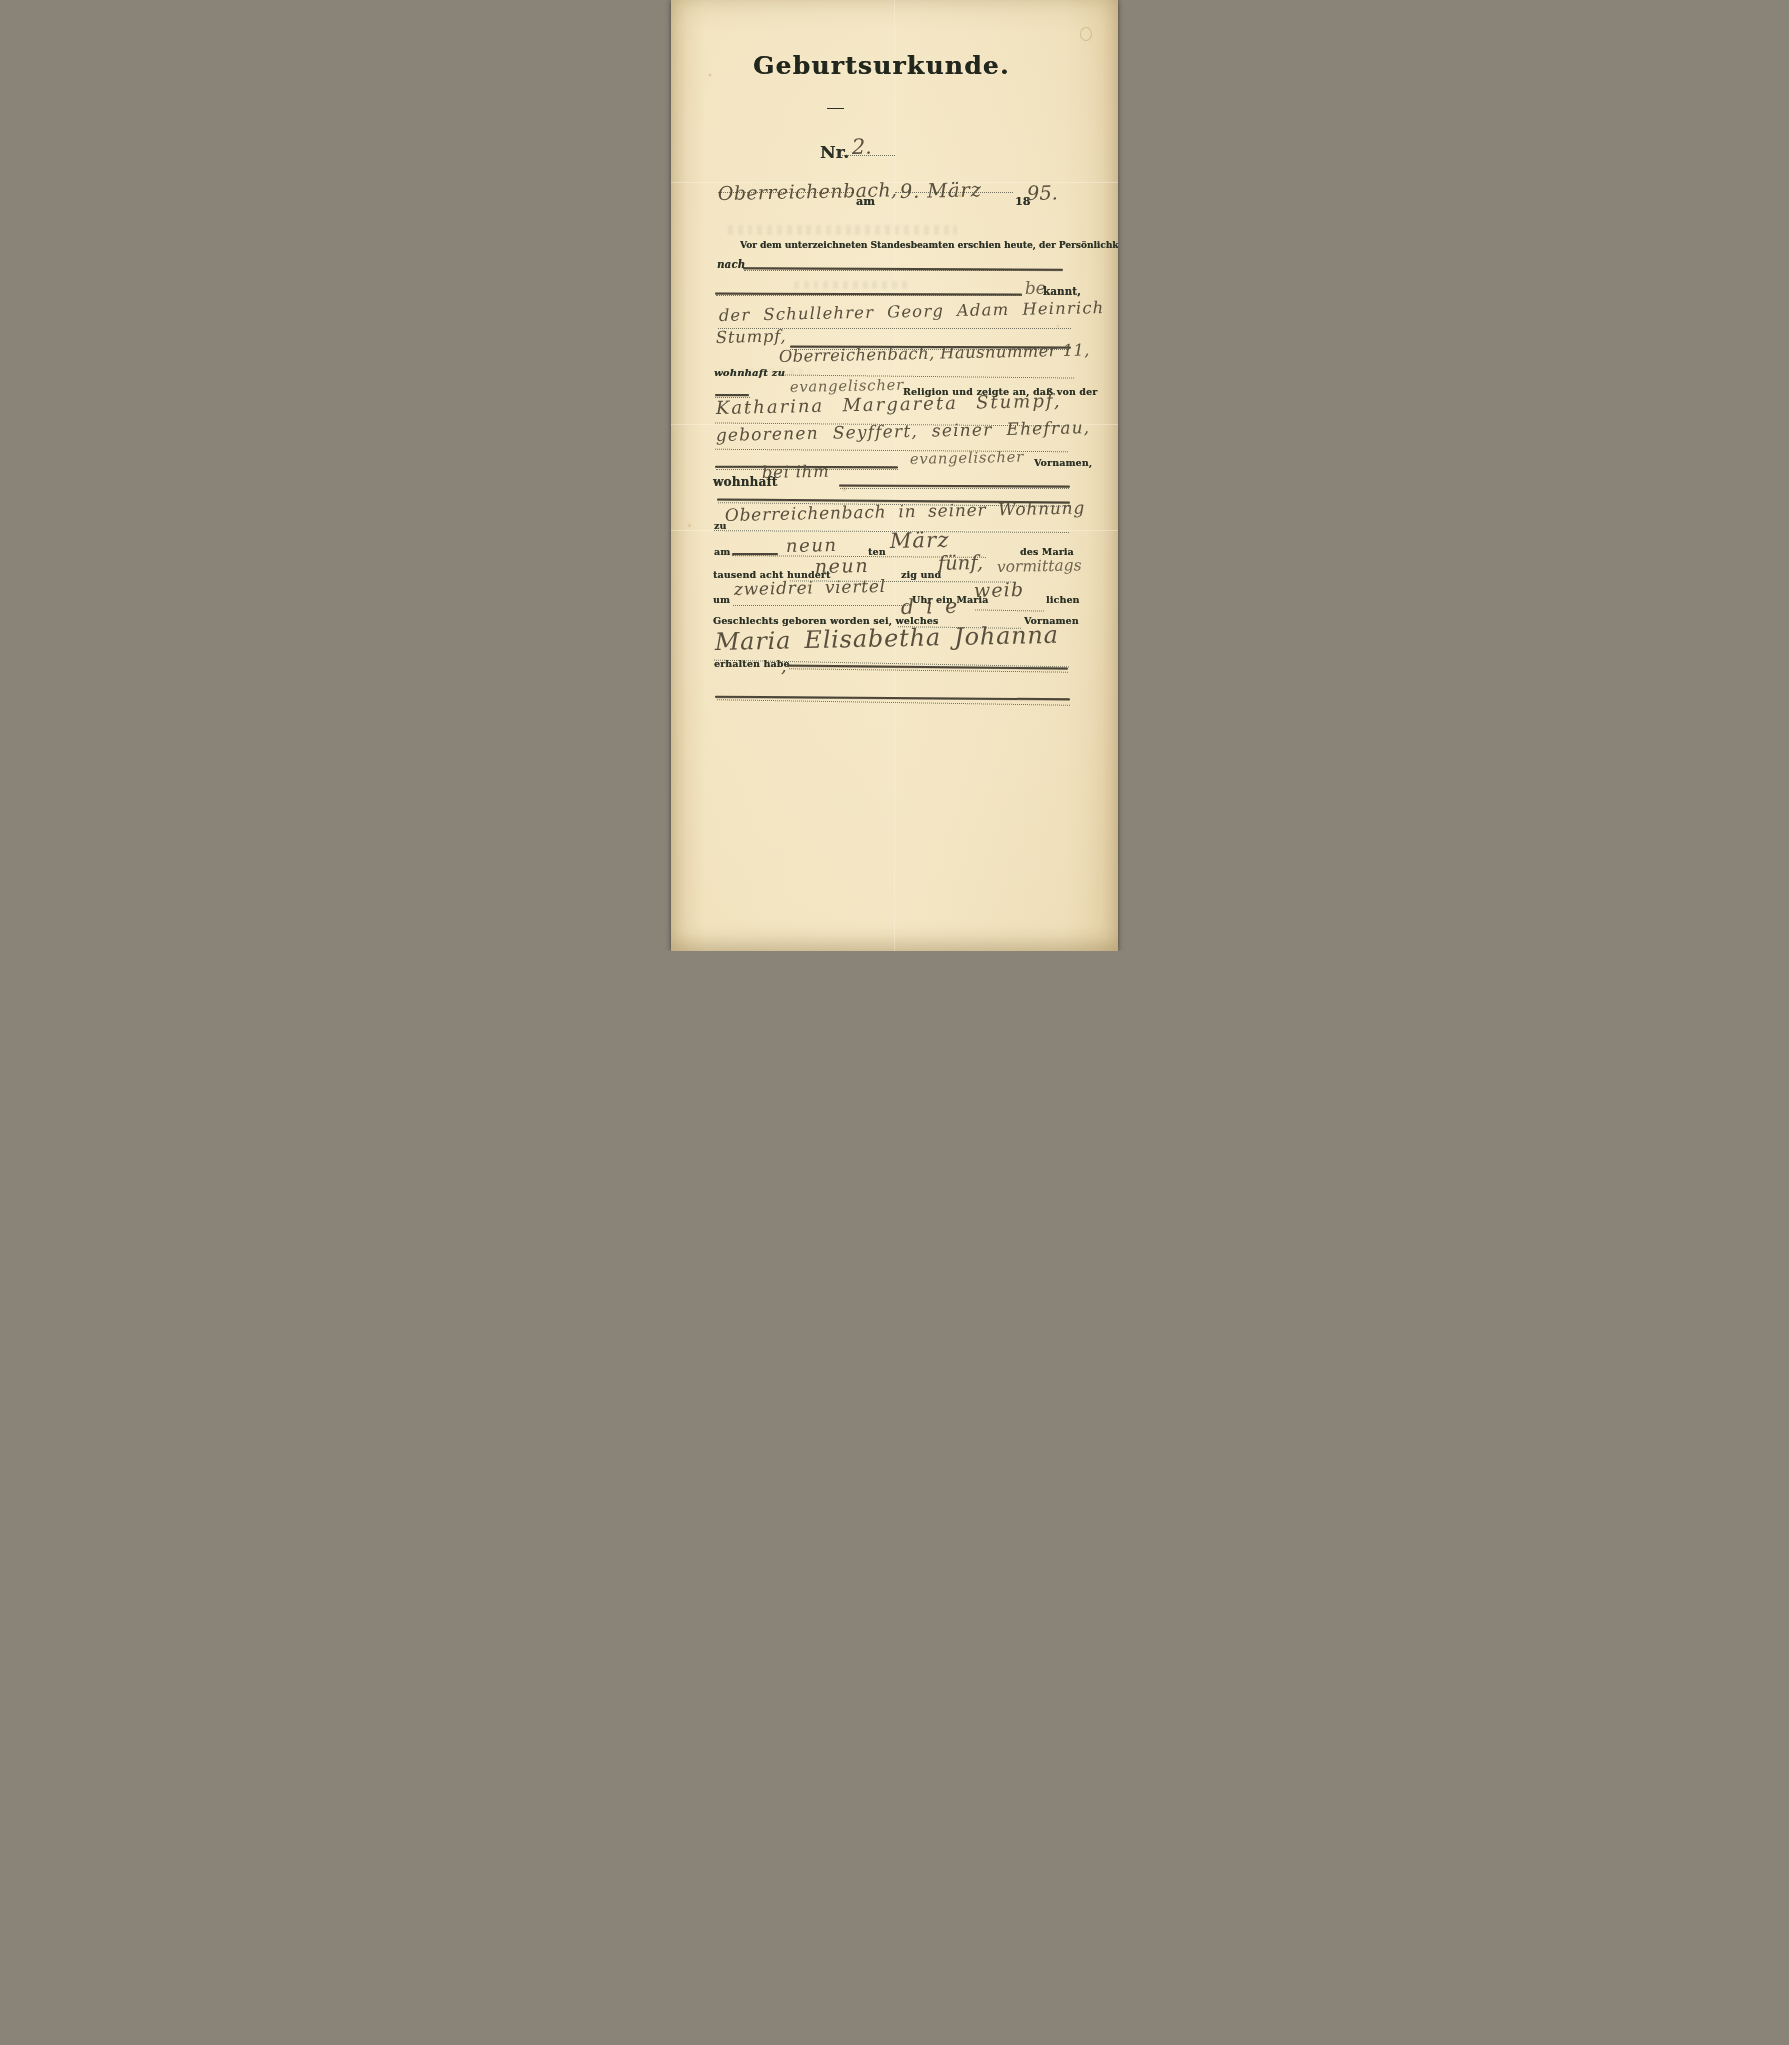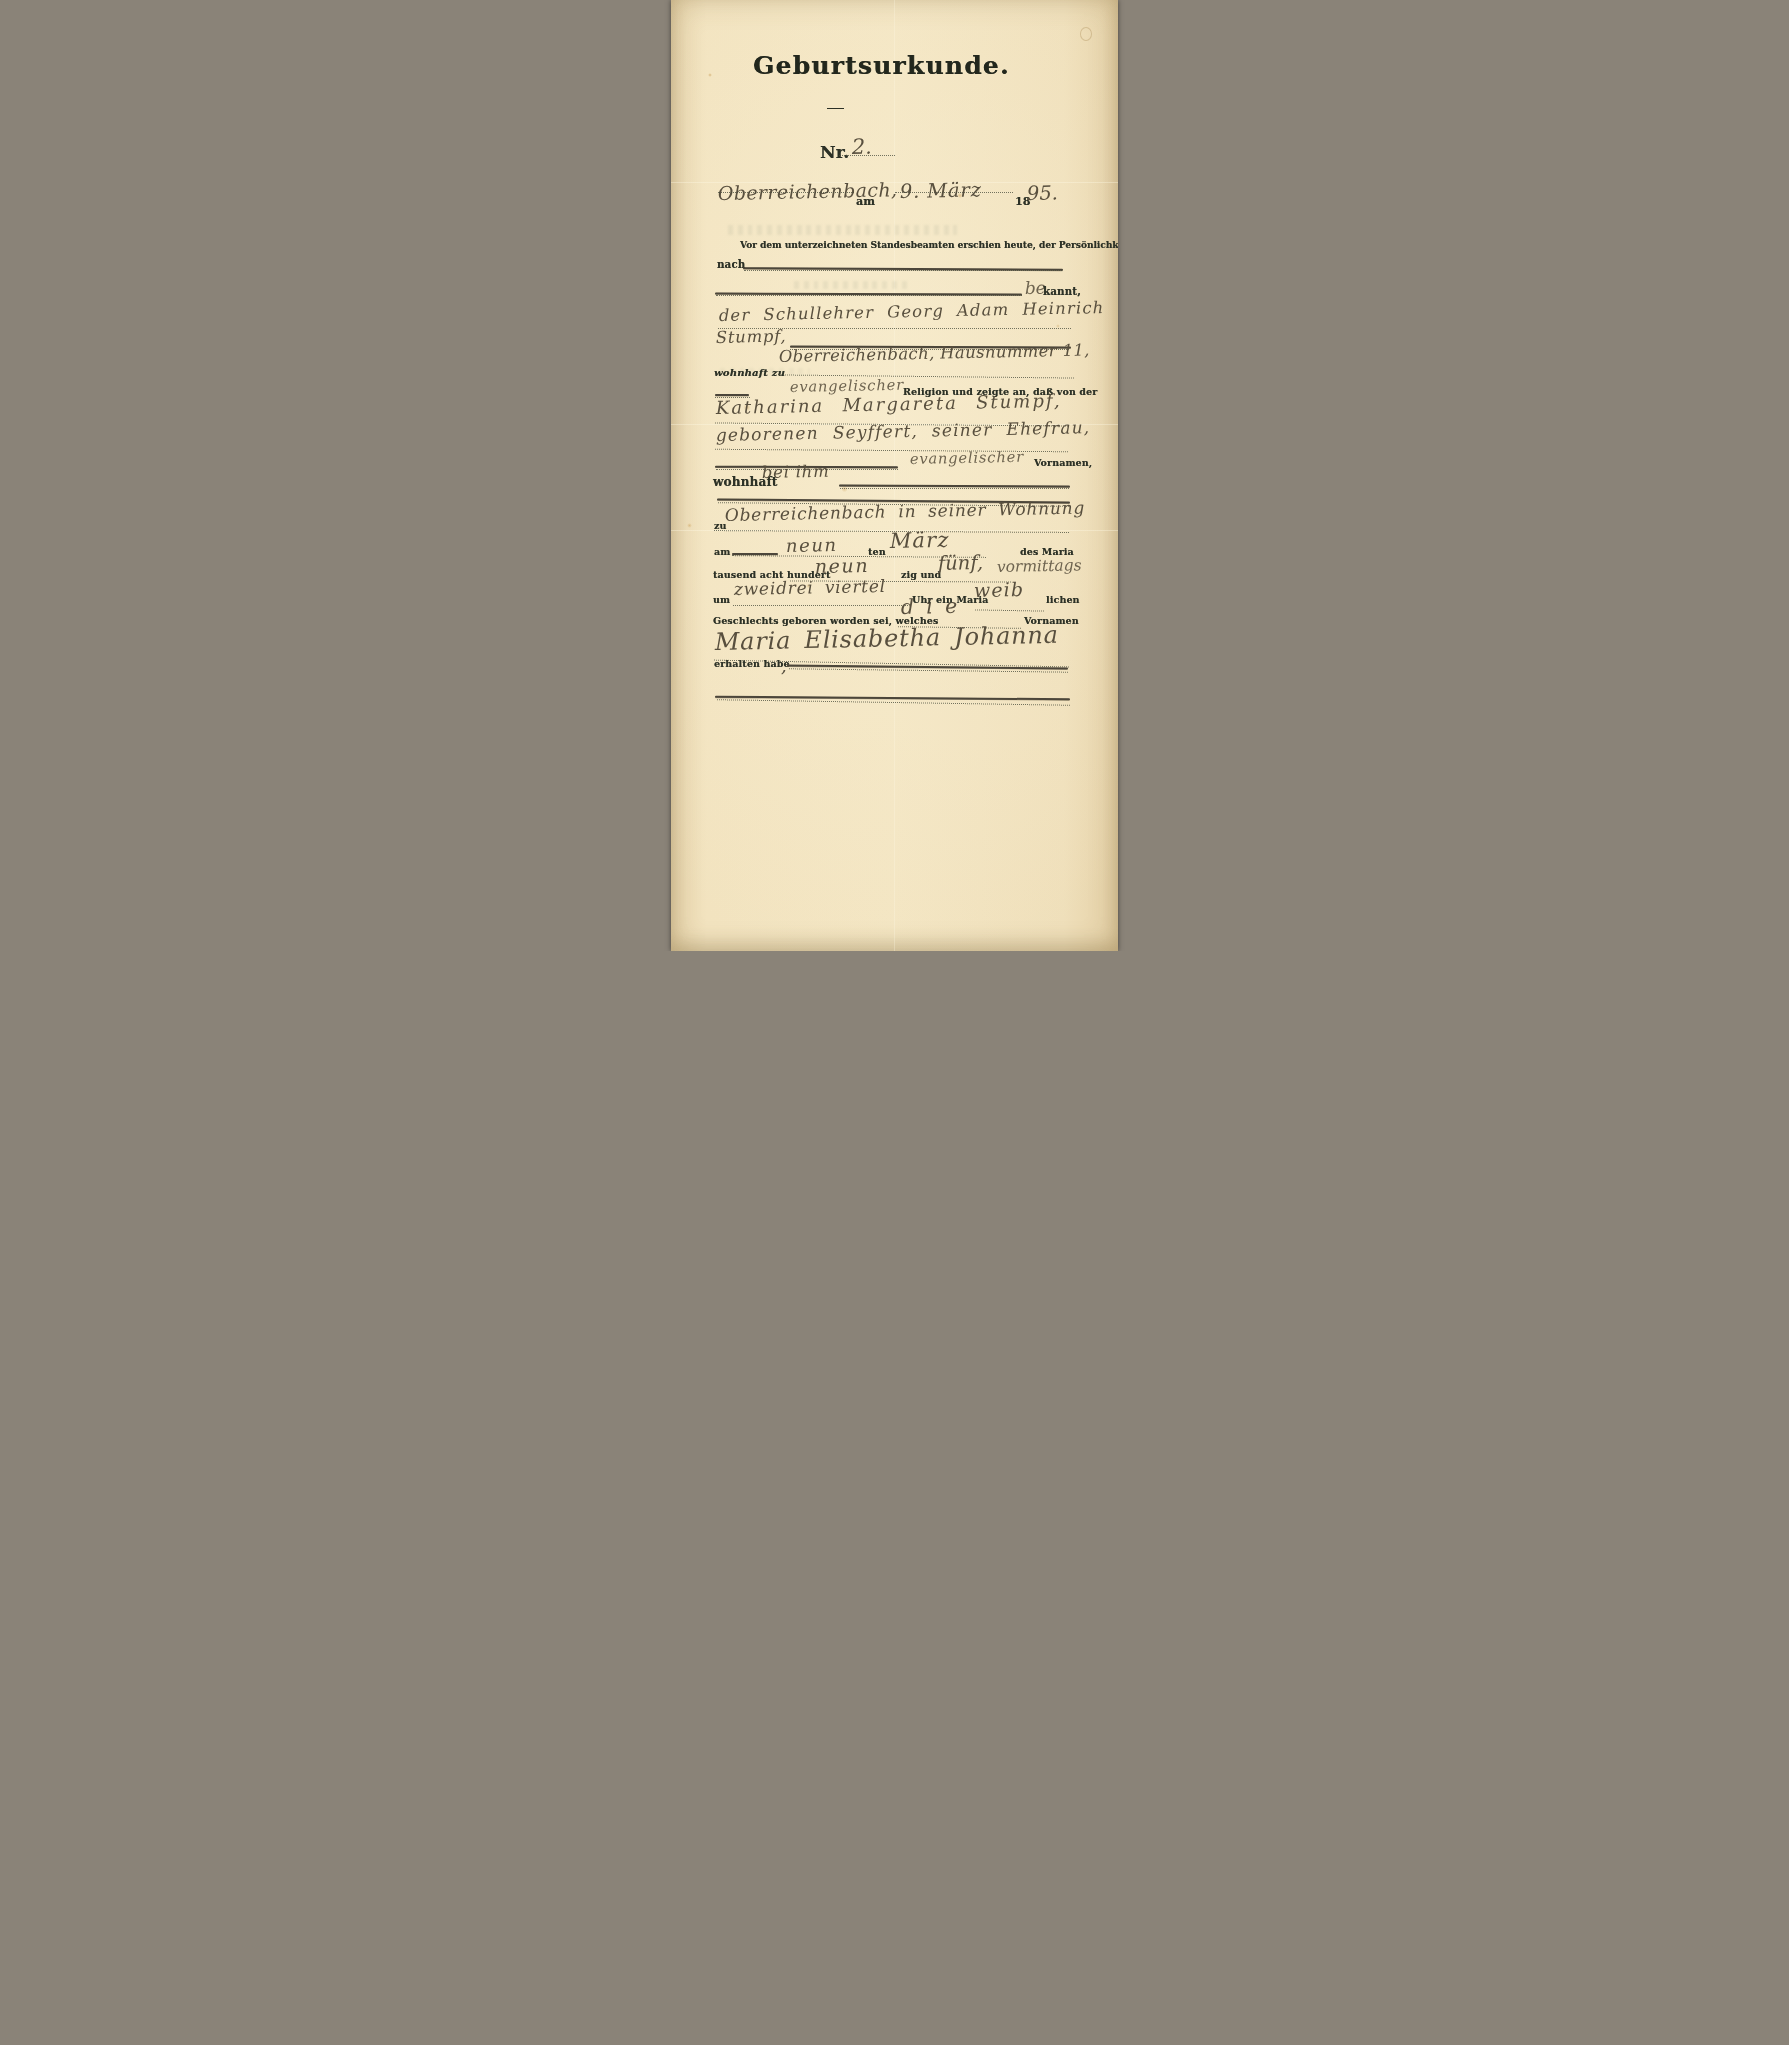--- a/index.html
+++ b/index.html
@@ -67,21 +67,21 @@
   <div class="frag hand" style="left:47px;top:184px;font-size:19px;letter-spacing:0.4px;">Oberreichenbach,</div>
   <div class="dotted" style="left:47px;top:192px;width:136px;"></div>
   <div class="frag print" style="left:185px;top:196px;font-size:11px;">am</div>
   <div class="frag hand" style="left:229px;top:182px;font-size:19.6px;letter-spacing:0.8px;">9. März</div>
   <div class="dotted" style="left:224px;top:192px;width:118px;"></div>
   <div class="frag print" style="left:344px;top:196px;font-size:11px;">18</div>
   <div class="frag hand" style="left:356px;top:184px;font-size:19.6px;">95.</div>
 
   <div class="frag print" style="left:69px;top:241px;font-size:9px;letter-spacing:0;">Vor dem unterzeichneten Standesbeamten erschien heute, der Persönlichkeit</div>
 
-  <div class="frag print" style="left:46px;top:259px;font-size:10.2px;">nach</div>
+  <div class="frag print" style="left:46px;top:259px;font-size:10.2px;font-style:italic;">nach</div>
   <div class="stroke" style="left:72px;top:268px;width:320px;transform:rotate(.3deg);"></div>
   <div class="dotted" style="left:73px;top:270px;width:318px;"></div>
 
   <div class="stroke" style="left:44px;top:293px;width:307px;transform:rotate(.2deg);"></div>
   <div class="dotted" style="left:45px;top:295px;width:306px;"></div>
   <div class="frag hand hand-light" style="left:354px;top:280px;font-size:17px;">be</div>
   <div class="frag print" style="left:372px;top:286px;font-size:10.2px;">kannt,</div>
 
   <div class="frag hand" style="left:48px;top:308px;font-size:16.4px;letter-spacing:1.2px;word-spacing:6.5px;">der Schullehrer Georg Adam Heinrich</div>
   <div class="dotted" style="left:47px;top:328px;width:353px;"></div>

